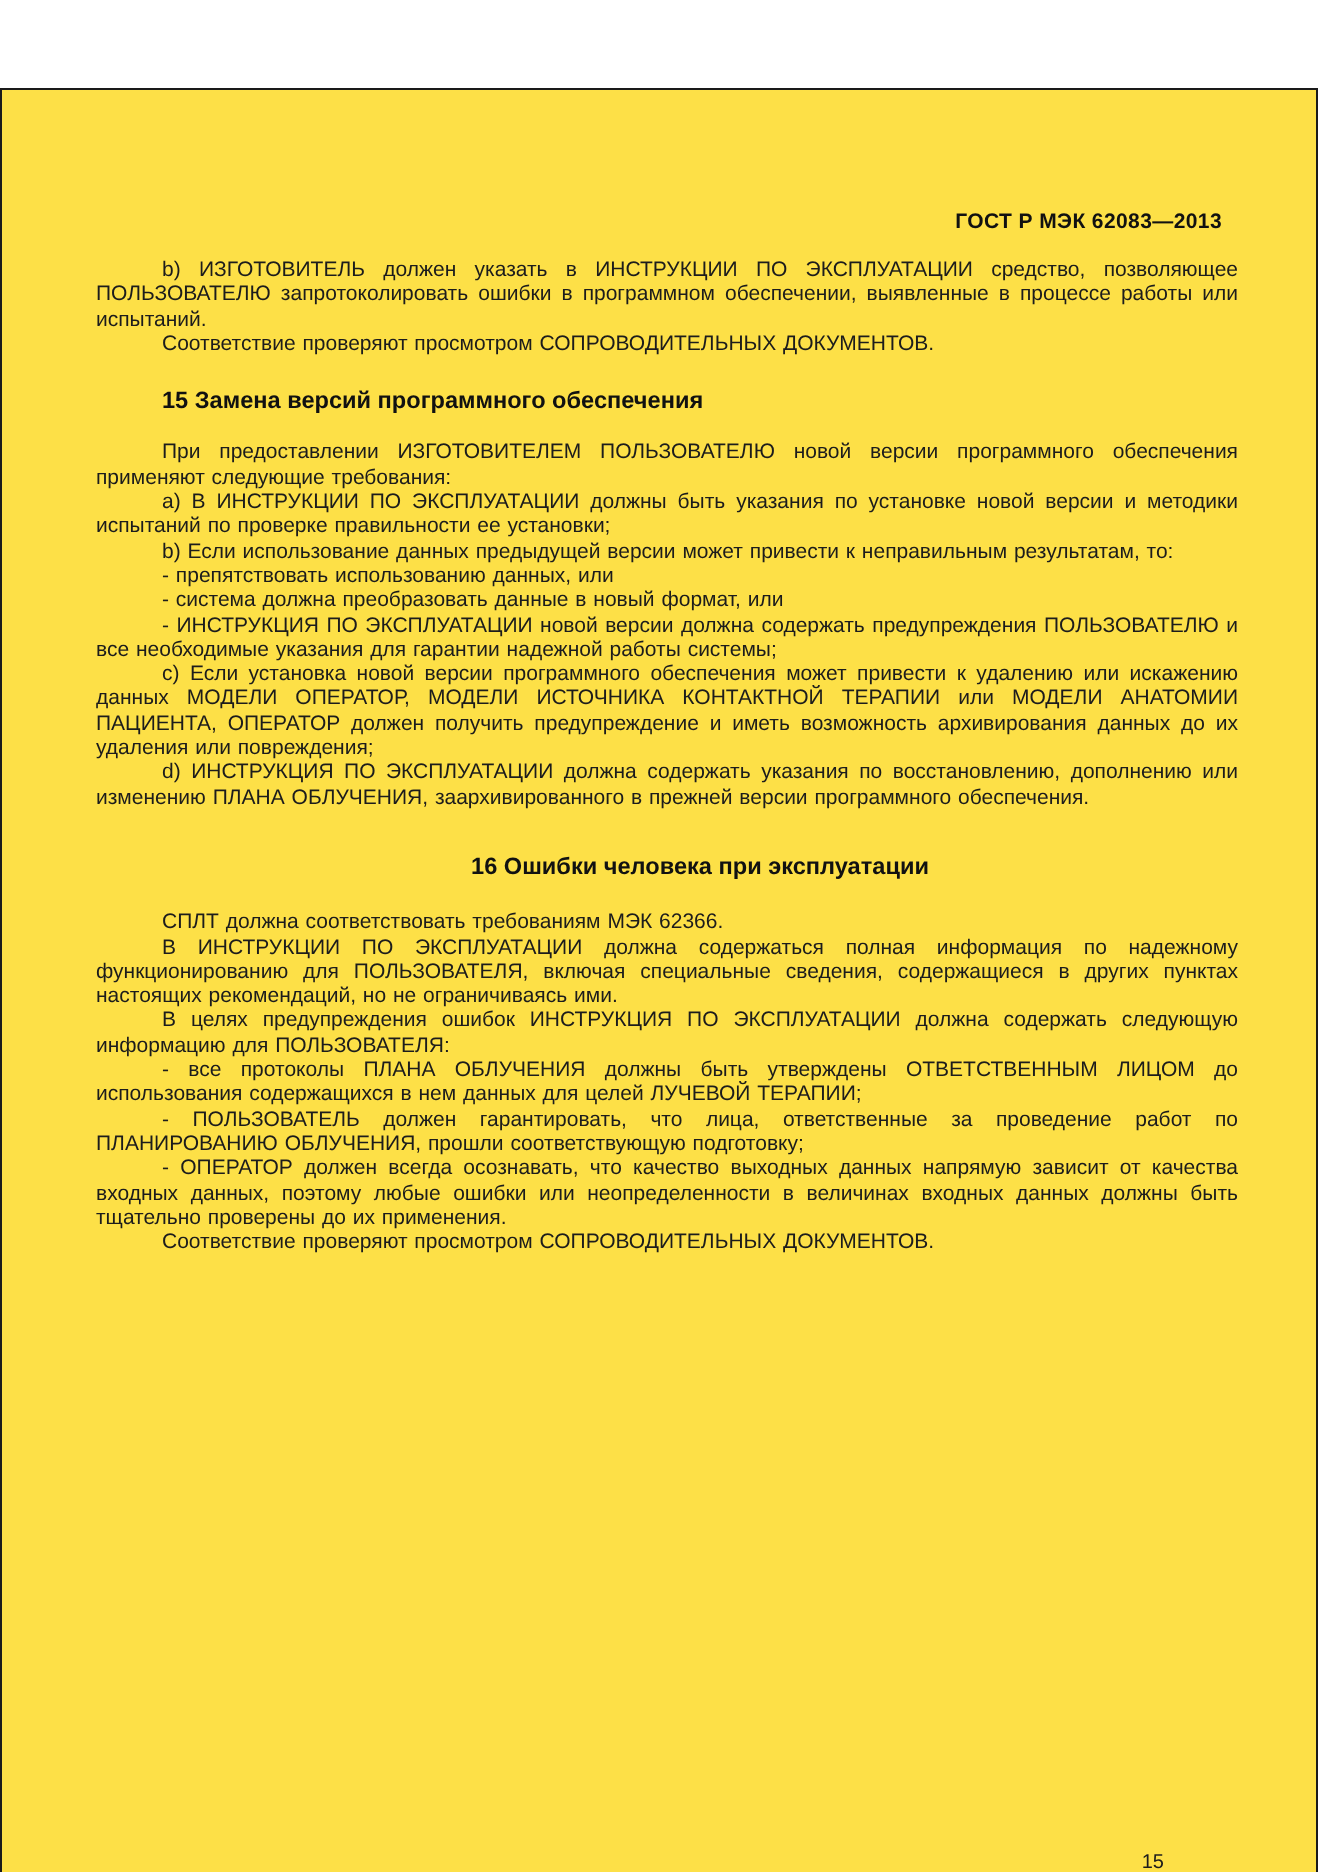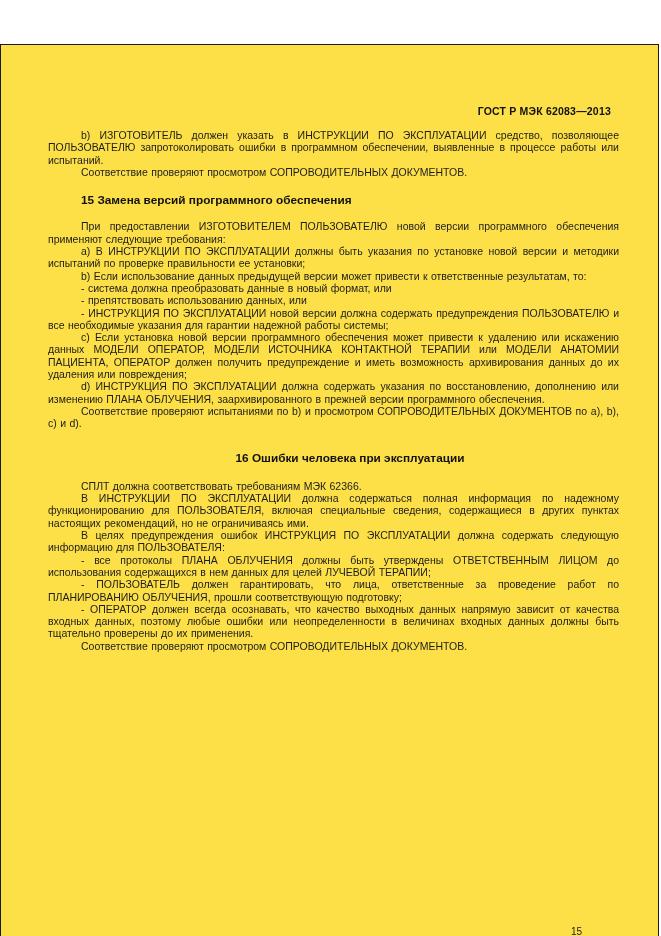--- a/index.html
+++ b/index.html
@@ -68,27 +68,26 @@
 
 <div class="sheet">
   <div class="running-header">ГОСТ Р МЭК 62083—2013</div>
 
   <div class="doc-body" id="doc-body">
       <p class="para">b) ИЗГОТОВИТЕЛЬ должен указать в ИНСТРУКЦИИ ПО ЭКСПЛУАТАЦИИ средство, позволяющее ПОЛЬЗОВАТЕЛЮ запротоколировать ошибки в программном обеспечении, выявленные в процессе работы или испытаний.</p>
       <p class="para">Соответствие проверяют просмотром СОПРОВОДИТЕЛЬНЫХ ДОКУМЕНТОВ.</p>
       <h2 class="heading">15 Замена версий программного обеспечения</h2>
       <p class="para">При предоставлении ИЗГОТОВИТЕЛЕМ ПОЛЬЗОВАТЕЛЮ новой версии программного обеспечения применяют следующие требования:</p>
       <p class="para">a) В ИНСТРУКЦИИ ПО ЭКСПЛУАТАЦИИ должны быть указания по установке новой версии и методики испытаний по проверке правильности ее установки;</p>
-      <p class="para">b) Если использование данных предыдущей версии может привести к ответственные результатам, то:</p>
+      <p class="para">b) Если использование данных предыдущей версии может привести к неправильным результатам, то:</p>
+      <p class="para">- препятствовать использованию данных, или</p>
       <p class="para">- система должна преобразовать данные в новый формат, или</p>
-      <p class="para">- препятствовать использованию данных, или</p>
       <p class="para">- ИНСТРУКЦИЯ ПО ЭКСПЛУАТАЦИИ новой версии должна содержать предупреждения ПОЛЬЗОВАТЕЛЮ и все необходимые указания для гарантии надежной работы системы;</p>
       <p class="para">c) Если установка новой версии программного обеспечения может привести к удалению или искажению данных МОДЕЛИ ОПЕРАТОР, МОДЕЛИ ИСТОЧНИКА КОНТАКТНОЙ ТЕРАПИИ или МОДЕЛИ АНАТОМИИ ПАЦИЕНТА, ОПЕРАТОР должен получить предупреждение и иметь возможность архивирования данных до их удаления или повреждения;</p>
       <p class="para">d) ИНСТРУКЦИЯ ПО ЭКСПЛУАТАЦИИ должна содержать указания по восстановлению, дополнению или изменению ПЛАНА ОБЛУЧЕНИЯ, заархивированного в прежней версии программного обеспечения.</p>
-      <p class="para">Соответствие проверяют испытаниями по b) и просмотром СОПРОВОДИТЕЛЬНЫХ ДОКУМЕНТОВ по a), b), c) и d).</p>
       <h2 class="heading h16">16 Ошибки человека при эксплуатации</h2>
       <p class="para">СПЛТ должна соответствовать требованиям МЭК 62366.</p>
       <p class="para">В ИНСТРУКЦИИ ПО ЭКСПЛУАТАЦИИ должна содержаться полная информация по надежному функционированию для ПОЛЬЗОВАТЕЛЯ, включая специальные сведения, содержащиеся в других пунктах настоящих рекомендаций, но не ограничиваясь ими.</p>
       <p class="para">В целях предупреждения ошибок ИНСТРУКЦИЯ ПО ЭКСПЛУАТАЦИИ должна содержать следующую информацию для ПОЛЬЗОВАТЕЛЯ:</p>
       <p class="para">- все протоколы ПЛАНА ОБЛУЧЕНИЯ должны быть утверждены ОТВЕТСТВЕННЫМ ЛИЦОМ до использования содержащихся в нем данных для целей ЛУЧЕВОЙ ТЕРАПИИ;</p>
       <p class="para">- ПОЛЬЗОВАТЕЛЬ должен гарантировать, что лица, ответственные за проведение работ по ПЛАНИРОВАНИЮ ОБЛУЧЕНИЯ, прошли соответствующую подготовку;</p>
       <p class="para">- ОПЕРАТОР должен всегда осознавать, что качество выходных данных напрямую зависит от качества входных данных, поэтому любые ошибки или неопределенности в величинах входных данных должны быть тщательно проверены до их применения.</p>
       <p class="para">Соответствие проверяют просмотром СОПРОВОДИТЕЛЬНЫХ ДОКУМЕНТОВ.</p>
     </div>
 

